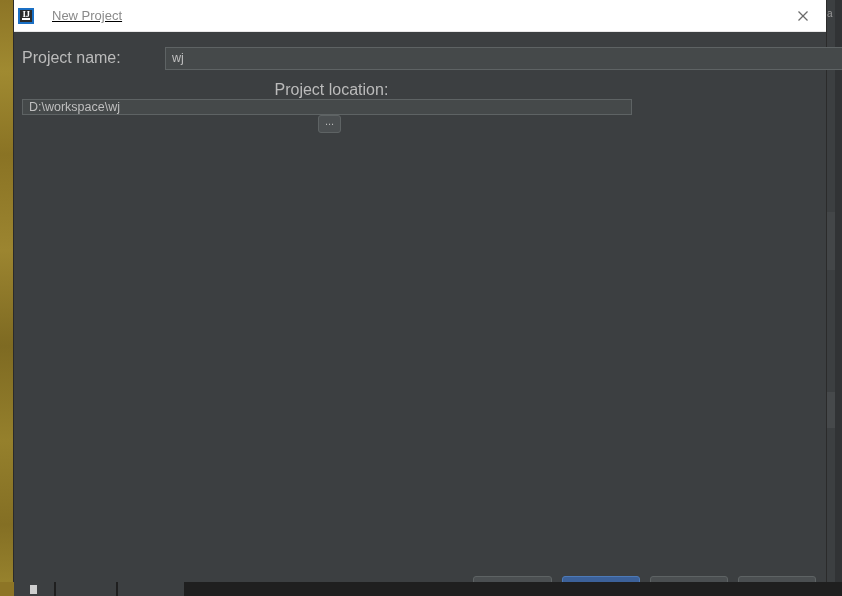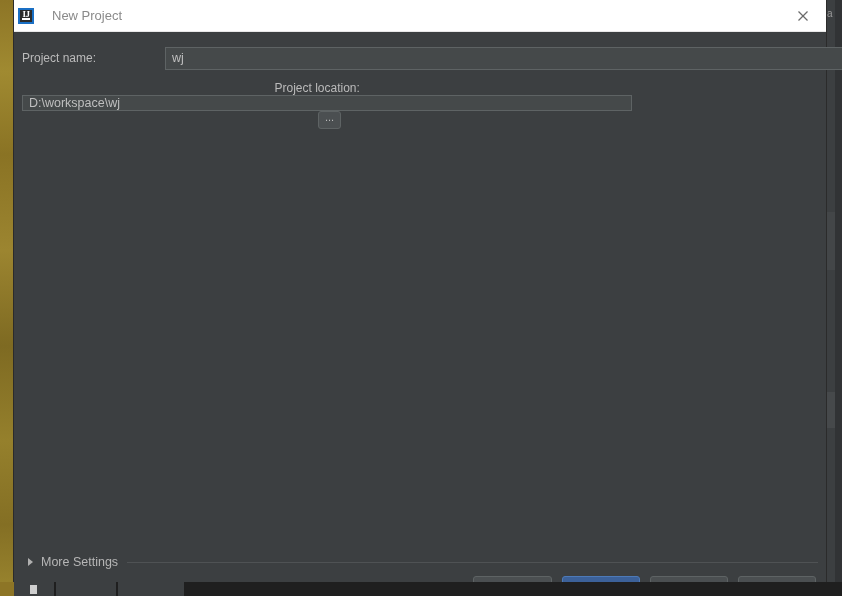--- a/index.html
+++ b/index.html
@@ -118,20 +118,21 @@
 
   
   .dialog {
     position: absolute;
     left: 14px;
     top: 0;
     width: 812px;
     height: 582px;
     background: #0369a1;
     box-shadow: 0 0 0 1px #2b2b2b;
+    text-decoration: underline;
   }
 
   .titlebar {
     position: relative;
     height: 31px;
     background: #ffffff;
     display: flex;
     align-items: center;
     border-bottom: 1px solid #e8e8e8;
   }
@@ -200,21 +201,21 @@
     position: absolute;
     left: 8px;
     height: 24px;
     display: flex;
     align-items: center;
   }
   .form-row.r1 { top: 14px; }
   .form-row.r2 { top: 49px; flex-direction: column; }
 
   .field-label {
-    font-size: 12px;
+    font-size: 16px;
     color: #bbbbbb;
     white-space: nowrap;
     width: 105px;
     flex: 0 0 auto;
   }
 
   .text-input {
     box-sizing: border-box;
     height: 23px;
     background: #45494a;
@@ -354,25 +355,20 @@
       </div>
 
       <div class="form-row r2">
         <div class="field-label">Project location:</div>
         <input class="text-input loc-field" type="text" value="D:\workspace\wj" style="">
         <div class="browse-btn">
           <span>...</span>
         </div>
       </div>
 
-      <div class="more-settings-row">
-        <div class="disclosure-triangle"></div>
-        <div class="more-settings-label">More Settings</div>
-        <div class="more-settings-rule"></div>
-      </div>
 
       <div class="button-bar">
         <div class="btn">
           <span class="mnemonic">P</span>
             <span>revious</span>
         </div>
         <div class="btn default">
           <span class="mnemonic">F</span>
             <span>inish</span>
         </div>

